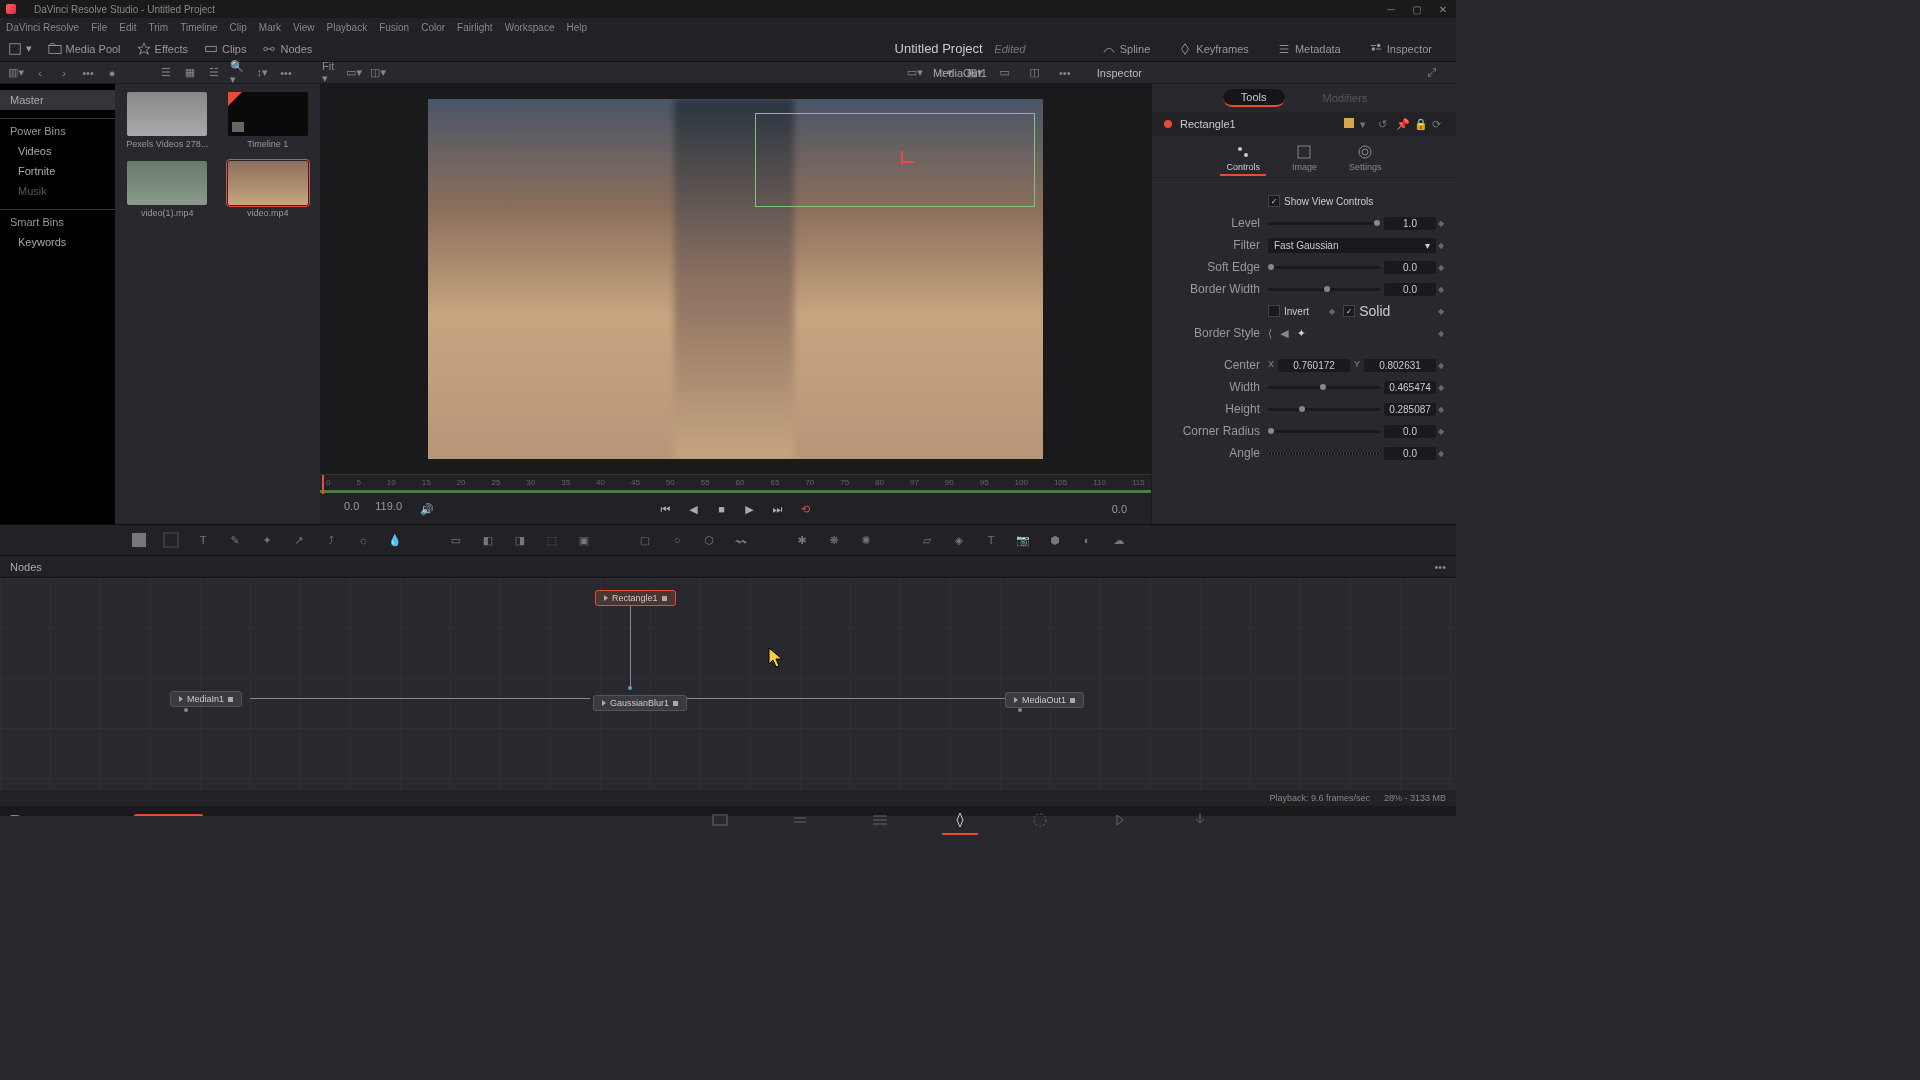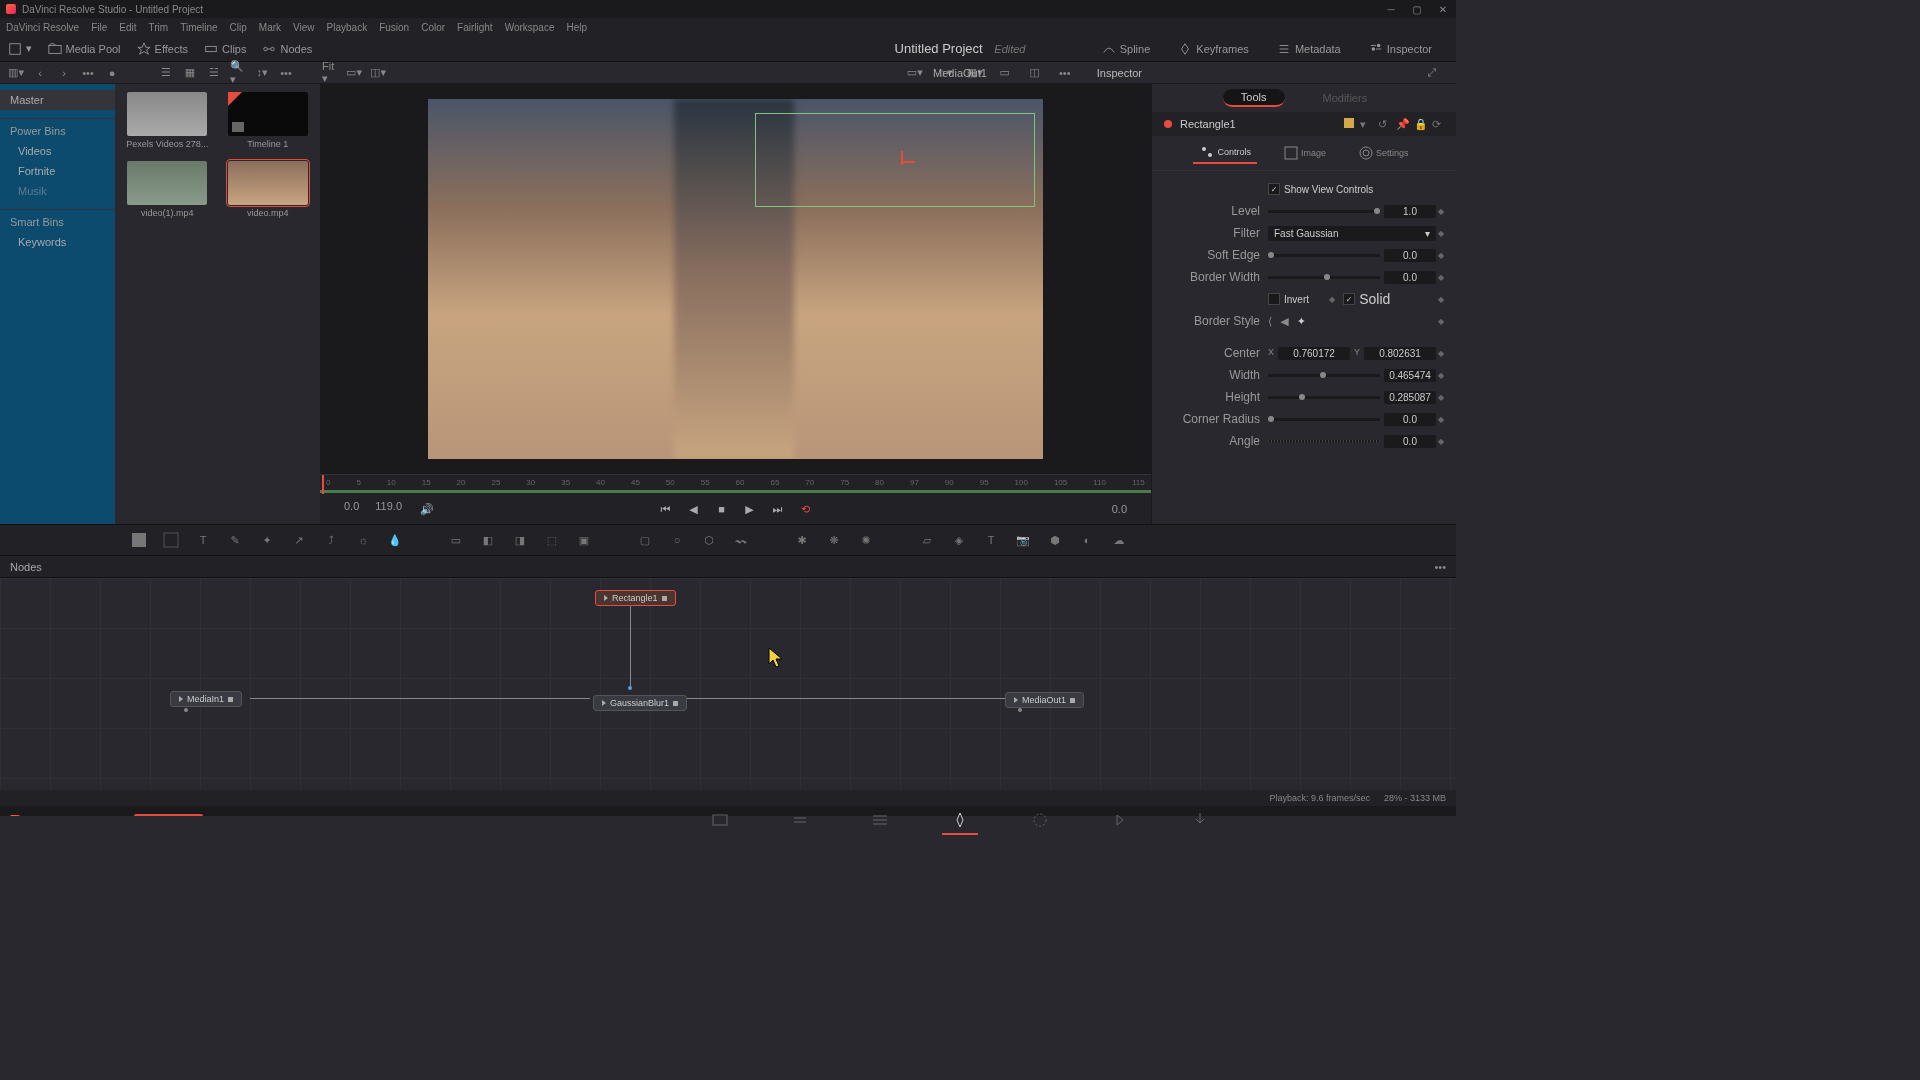--- a/index.html
+++ b/index.html
@@ -1,18 +1,18 @@
 <!DOCTYPE html>
 <html><head>
 <meta charset="utf-8">
 <style>
 * { margin: 0; padding: 0; box-sizing: border-box; font-family: Arial, sans-serif; }
 body { background: #28282e; color: #aaa; font-size: 11px; overflow: hidden; width: 1456px; height: 816px; }
 
-.titlebar { height: 18px; background: #1a1a1d; display: flex; align-items: center; padding: 0 6px; color: #888; font-size: 10px; }
+.titlebar { height: 18px; background: #1a1a1d; display: flex; align-items: center; padding: 0 6px; color: #888; font-size: 10px; gap: 12px; }
 .titlebar-icon { width: 10px; height: 10px; background: linear-gradient(135deg, #ff6b35, #e91e63); border-radius: 2px; margin-right: 6px; }
 .titlebar-controls { margin-left: auto; display: flex; gap: 12px; }
 .win-btn { width: 14px; height: 14px; display: flex; align-items: center; justify-content: center; cursor: pointer; }
 
 .menubar { height: 18px; background: #212126; display: flex; align-items: center; padding: 0 6px; font-size: 10px; }
 .menubar span { margin-right: 12px; color: #888; }
 
 .toolbar { height: 26px; background: #212126; display: flex; align-items: center; border-bottom: 1px solid #111; padding: 0 8px; }
 .tool-item { display: flex; align-items: center; gap: 4px; margin-right: 16px; color: #999; font-size: 11px; }
 .tool-item svg { width: 14px; height: 14px; }
@@ -22,21 +22,21 @@
 
 .subtoolbar { height: 22px; background: #28282e; display: flex; align-items: center; padding: 0 8px; border-bottom: 1px solid #1a1a1d; }
 .sub-icon { width: 16px; height: 16px; margin-right: 8px; display: flex; align-items: center; justify-content: center; color: #888; }
 .viewer-title { position: absolute; left: 50%; transform: translateX(-50%); color: #aaa; font-size: 11px; }
 .sub-right { margin-left: auto; display: flex; gap: 6px; align-items: center; }
 .inspector-label { margin-left: 10px; color: #bbb; font-size: 11px; }
 
 .main-area { display: flex; height: 440px; }
 
 .media-panel { width: 320px; background: #28282e; display: flex; }
-.bins-sidebar { width: 115px; background: #0c4a6e; padding: 6px 0; }
+.bins-sidebar { width: 115px; background: #000000; padding: 6px 0; }
 .bin-item { padding: 4px 10px; color: #aaa; font-size: 11px; }
 .bin-section { padding: 6px 10px 4px; color: #999; font-size: 11px; border-top: 1px solid #333; margin-top: 8px; }
 .thumbs-area { flex: 1; padding: 8px; display: grid; grid-template-columns: repeat(2, 1fr); gap: 12px; align-content: start; }
 .thumb { display: flex; flex-direction: column; align-items: center; }
 .thumb-img { width: 80px; height: 44px; background: #333; border-radius: 2px; position: relative; }
 .thumb-label { font-size: 9px; color: #999; margin-top: 3px; text-align: center; }
 .thumb.selected .thumb-img { outline: 1px solid #e64b3c; outline-offset: 1px; }
 .dark-thumb { background: #0a0a0a !important; }
 .dark-thumb::before { content: ""; position: absolute; top: 0; left: 0; border-top: 14px solid #e64b3c; border-right: 14px solid transparent; }
 
@@ -58,21 +58,21 @@
 .inspector { width: 305px; background: #28282e; border-left: 1px solid #1a1a1d; display: flex; flex-direction: column; }
 .insp-tabs { display: flex; height: 28px; align-items: center; justify-content: center; gap: 20px; position: relative; }
 .insp-tab { font-size: 11px; color: #999; padding: 2px 18px; border-radius: 10px; }
 .insp-tab.active { background: #151518; color: #ccc; border-bottom: 2px solid #e64b3c; }
 .node-header { display: flex; align-items: center; padding: 6px 12px; gap: 8px; background: #212126; }
 .node-dot { width: 8px; height: 8px; border-radius: 50%; background: #e64b3c; }
 .node-name { color: #ccc; font-size: 11px; flex: 1; }
 .node-icons { display: flex; gap: 6px; }
 .node-icon { width: 12px; height: 12px; color: #777; }
 .insp-subtabs { display: flex; justify-content: center; gap: 20px; padding: 6px 0; border-bottom: 1px solid #333; }
-.insp-subtab { display: flex; flex-direction: row; align-items: center; gap: 2px; font-size: 9px; color: #888; padding: 2px 6px; }
+.insp-subtab { display: flex; flex-direction: column; align-items: center; gap: 2px; font-size: 9px; color: #888; padding: 2px 6px; }
 .insp-subtab.active { color: #ccc; border-bottom: 2px solid #e64b3c; }
 .insp-subtab svg { width: 16px; height: 16px; }
 .controls-body { padding: 6px 10px; }
 .ctrl-row { display: flex; align-items: center; height: 20px; margin: 2px 0; }
 .ctrl-label { width: 106px; text-align: right; color: #999; font-size: 12px; padding-right: 8px; }
 .ctrl-slider { flex: 1; height: 3px; background: #1a1a1d; position: relative; border-radius: 2px; }
 .ctrl-slider-dot { position: absolute; width: 6px; height: 6px; background: #888; border-radius: 50%; top: -2px; }
 .ctrl-value { width: 52px; text-align: center; color: #ccc; font-size: 10px; background: #1a1a1d; border-radius: 2px; padding: 1px 2px; margin-left: 4px; }
 .ctrl-key { width: 10px; color: #666; text-align: center; font-size: 8px; }
 .ctrl-select { flex: 1; background: #1a1a1d; color: #ccc; font-size: 10px; padding: 2px 6px; border-radius: 2px; display: flex; justify-content: space-between; }

